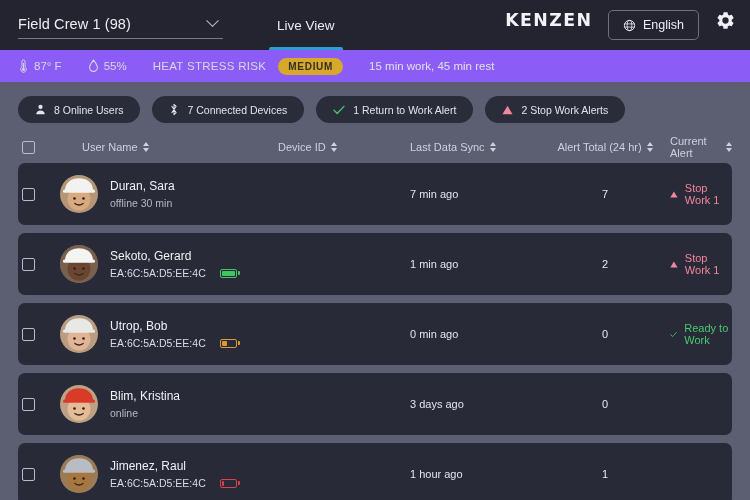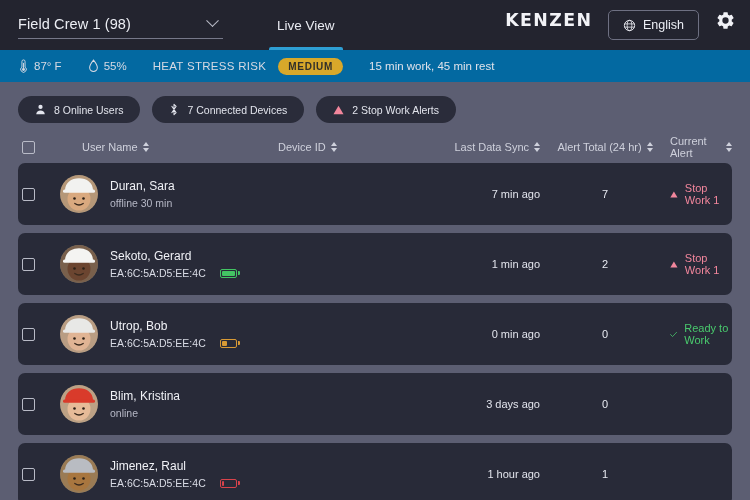--- a/index.html
+++ b/index.html
@@ -83,21 +83,21 @@
     color: #eceef4;
     font-size: 12.5px;
     cursor: pointer;
     background: transparent;
   }
   .gear { cursor: pointer; display: flex; }
 
   
   .statsbar {
     height: 32px;
-    background: #0369a1;
+    background: #8b5cf6;
     display: flex;
     align-items: center;
     padding: 0 18px;
     gap: 26px;
     color: #d7d9e3;
     font-size: 11.5px;
   }
   .stat { display: flex; align-items: center; gap: 5px; }
   .risk-label { letter-spacing: .3px; font-size: 11.5px; color: #d7d9e3; }
   .badge-medium {
@@ -171,21 +171,21 @@
     border-radius: 2px;
     background: transparent;
     cursor: pointer;
     flex: none;
   }
 
   
   .c-check { width: 42px; display: flex; justify-content: flex-start; padding-left: 4px; }
   .c-user  { width: 200px; display: flex; align-items: center; }
   .c-dev   { width: 150px; display: flex; align-items: center; }
-  .c-sync  { width: 130px; display: flex; justify-content: flex-end; }
+  .c-sync  { width: 130px; display: flex; justify-content: flex-start; }
   .c-alerts{ width: 130px; display: flex; justify-content: center; }
   .c-cur   { flex: 1; display: flex; justify-content: center; }
 
   .thead .c-user { padding-left: 22px; }
   .thead .c-dev  { padding-left: 18px; }
 
   .row {
     display: flex;
     align-items: center;
     background: #282a38;
@@ -303,20 +303,26 @@
     <span>8 Online Users</span>
   </div>
 
   <div class="chip">
     <svg width="10" height="13" viewBox="0 0 12 18">
       <path d="M3 4.6L9 13.4 6 16.2V1.8L9 4.6 3 13.4" fill="none" stroke="#e4e6ee" stroke-width="1.4" stroke-linejoin="round" stroke-linecap="round"></path>
     </svg>
     <span>7 Connected Devices</span>
   </div>
 
+  <div class="chip">
+    <svg width="12" height="10" viewBox="0 0 16 13">
+      <path d="M1.3 6.6l4.3 4.5L14.6 1.6" fill="none" stroke="#49c96d" stroke-width="1.7" stroke-linecap="round" stroke-linejoin="round"></path>
+    </svg>
+    <span>1 Return to Work Alert</span>
+  </div>
 
   <div class="chip">
     <svg width="11" height="10" viewBox="0 0 14 12">
       <path d="M7 0.7L13.4 11.3H0.6z" fill="#f2869c"></path>
     </svg>
     <span>2 Stop Work Alerts</span>
   </div>
 
 </div>
 

